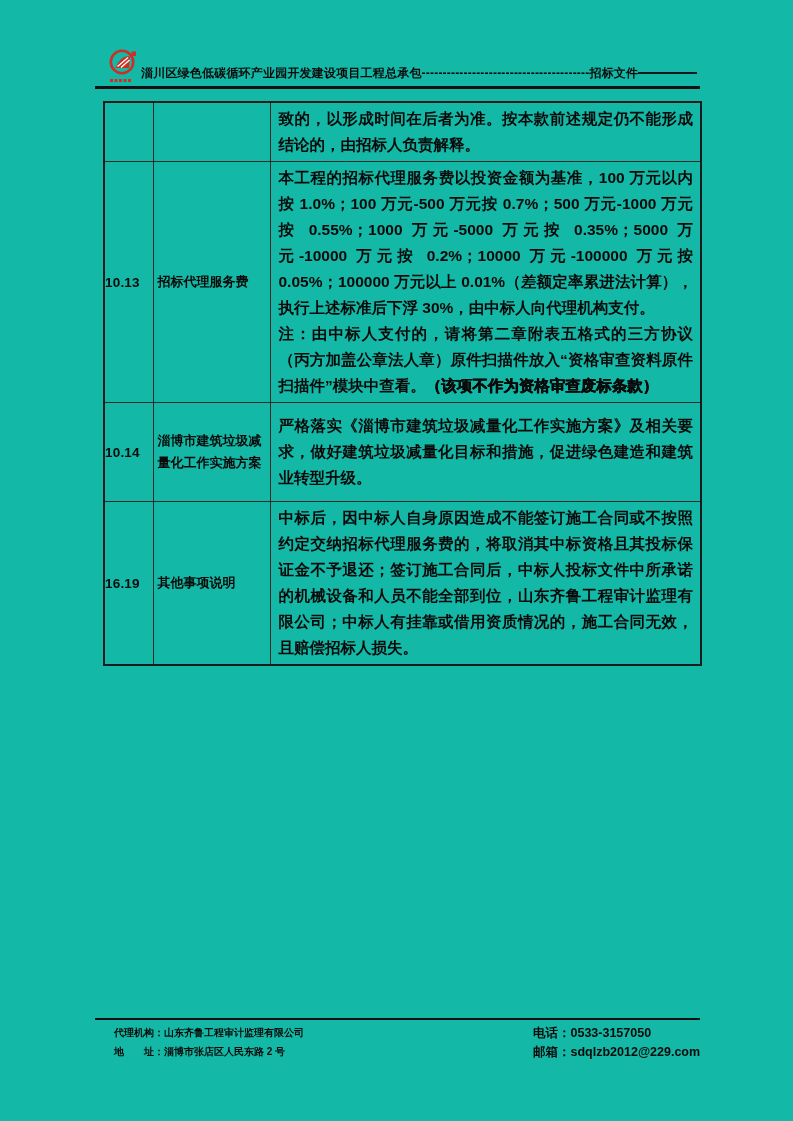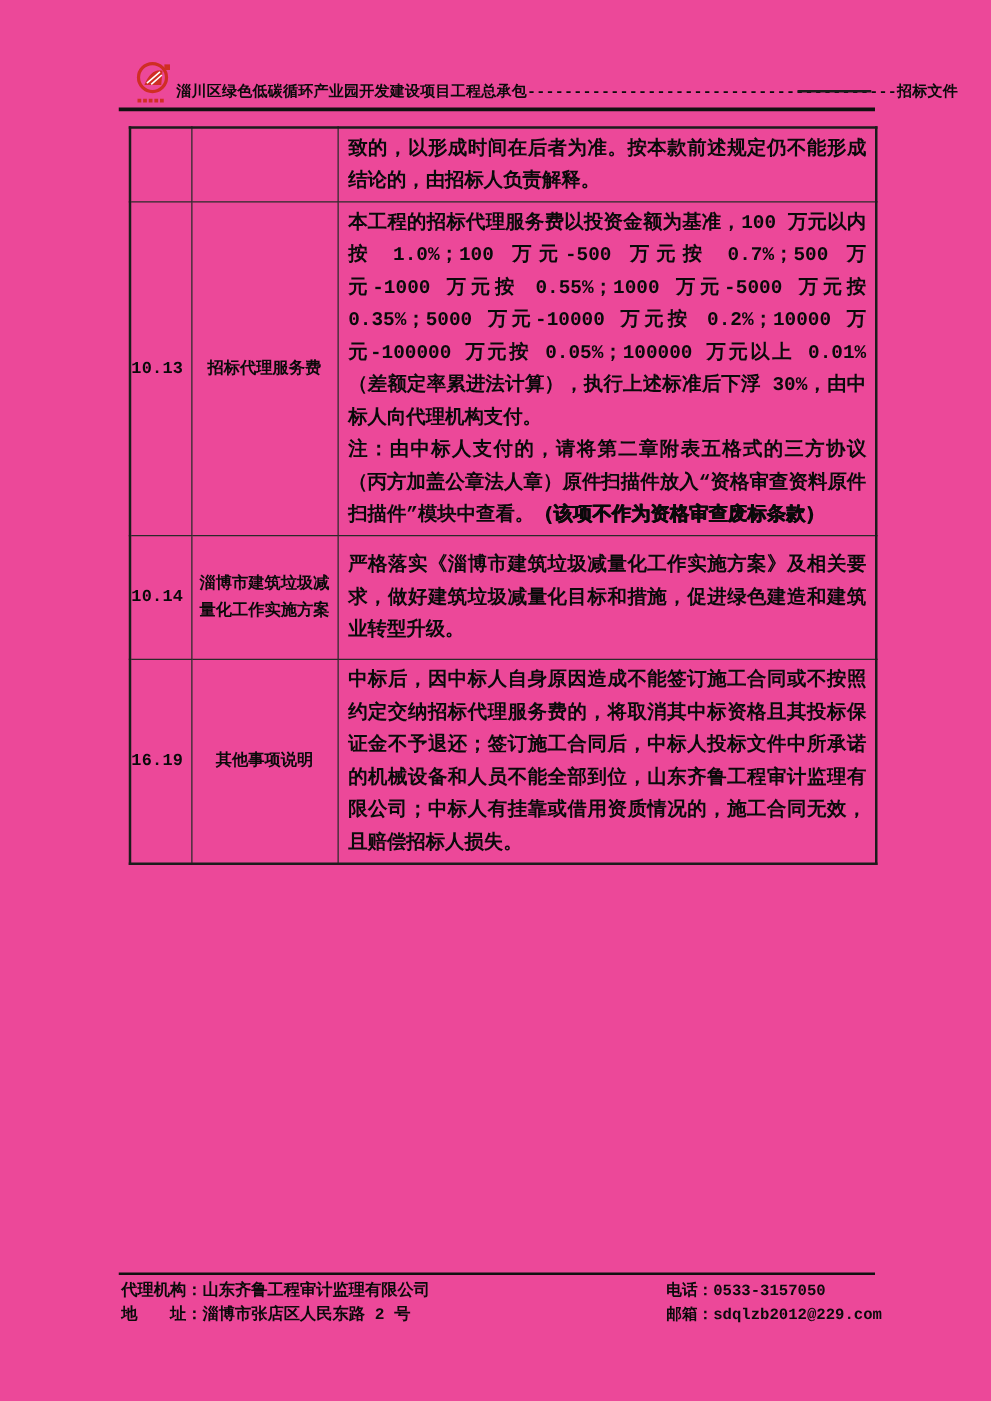--- a/index.html
+++ b/index.html
@@ -2,22 +2,22 @@
 <html><head>
 <meta charset="utf-8">
 <style>
   * { margin: 0; padding: 0; box-sizing: border-box; }
   html, body { background: #e8e8e8; }
   .page {
     position: relative;
     width: 793px;
     height: 1121px;
     margin: 0 auto;
-    background: #ec4899;
-    font-family: Liberation Mono, monospace;
+    background: #14b8a6;
+    font-family: Liberation Sans, sans-serif;
     color: #000;
     overflow: hidden;
   }
 
   
   .logo-wrap { position: absolute; left: 107px; top: 47px; width: 34px; height: 40px; }
   .header-title {
     position: absolute; left: 141px; top: 65px;
     font-size: 12px; font-weight: bold; letter-spacing: 0.2px;
     white-space: nowrap; color: #0a0a0a;
@@ -40,40 +40,40 @@
   .doc-table td {
     border: 1px solid #2a2a2a;
     vertical-align: middle;
     font-weight: bold;
     color: #0a0a0a;
   }
   .col-no    { width: 49px; }
   .col-label { width: 117px; }
   .col-body  { width: 431px; }
   td.cell-no    { text-align: left; font-size: 13.5px; letter-spacing: 0.2px; }
-  td.cell-label { text-align: center; font-size: 13px; line-height: 22px; padding: 0 4px; }
+  td.cell-label { text-align: left; font-size: 13px; line-height: 22px; padding: 0 4px; }
   td.cell-body  {
     font-size: 15.5px; line-height: 26px;
     padding: 3px 7px 3px 8px;
     text-align: justify;
   }
   tr.r0 { height: 50px; }
   tr.r1 { height: 234px; }
   tr.r2 { height: 99px; }
   tr.r3 { height: 161px; }
   .xbold { text-shadow: 0.5px 0 0 currentColor, -0.3px 0 0 currentColor; }
 
   
   .footer-rule {
     position: absolute; left: 95px; top: 1018px; width: 605px; height: 2px;
     background: #111;
   }
   .footer-left {
-    position: absolute; left: 97px; top: 1024px;
-    font-size: 13px; font-weight: bold; line-height: 18.5px; color: #0a0a0a;
+    position: absolute; left: 114px; top: 1024px;
+    font-size: 10px; font-weight: bold; line-height: 18.5px; color: #0a0a0a;
     white-space: pre;
   }
   .footer-right {
     position: absolute; left: 533px; top: 1024px;
     font-size: 12.5px; font-weight: bold; line-height: 18.5px; color: #0a0a0a;
     white-space: pre;
   }
 </style>
 </head>
 <body>

